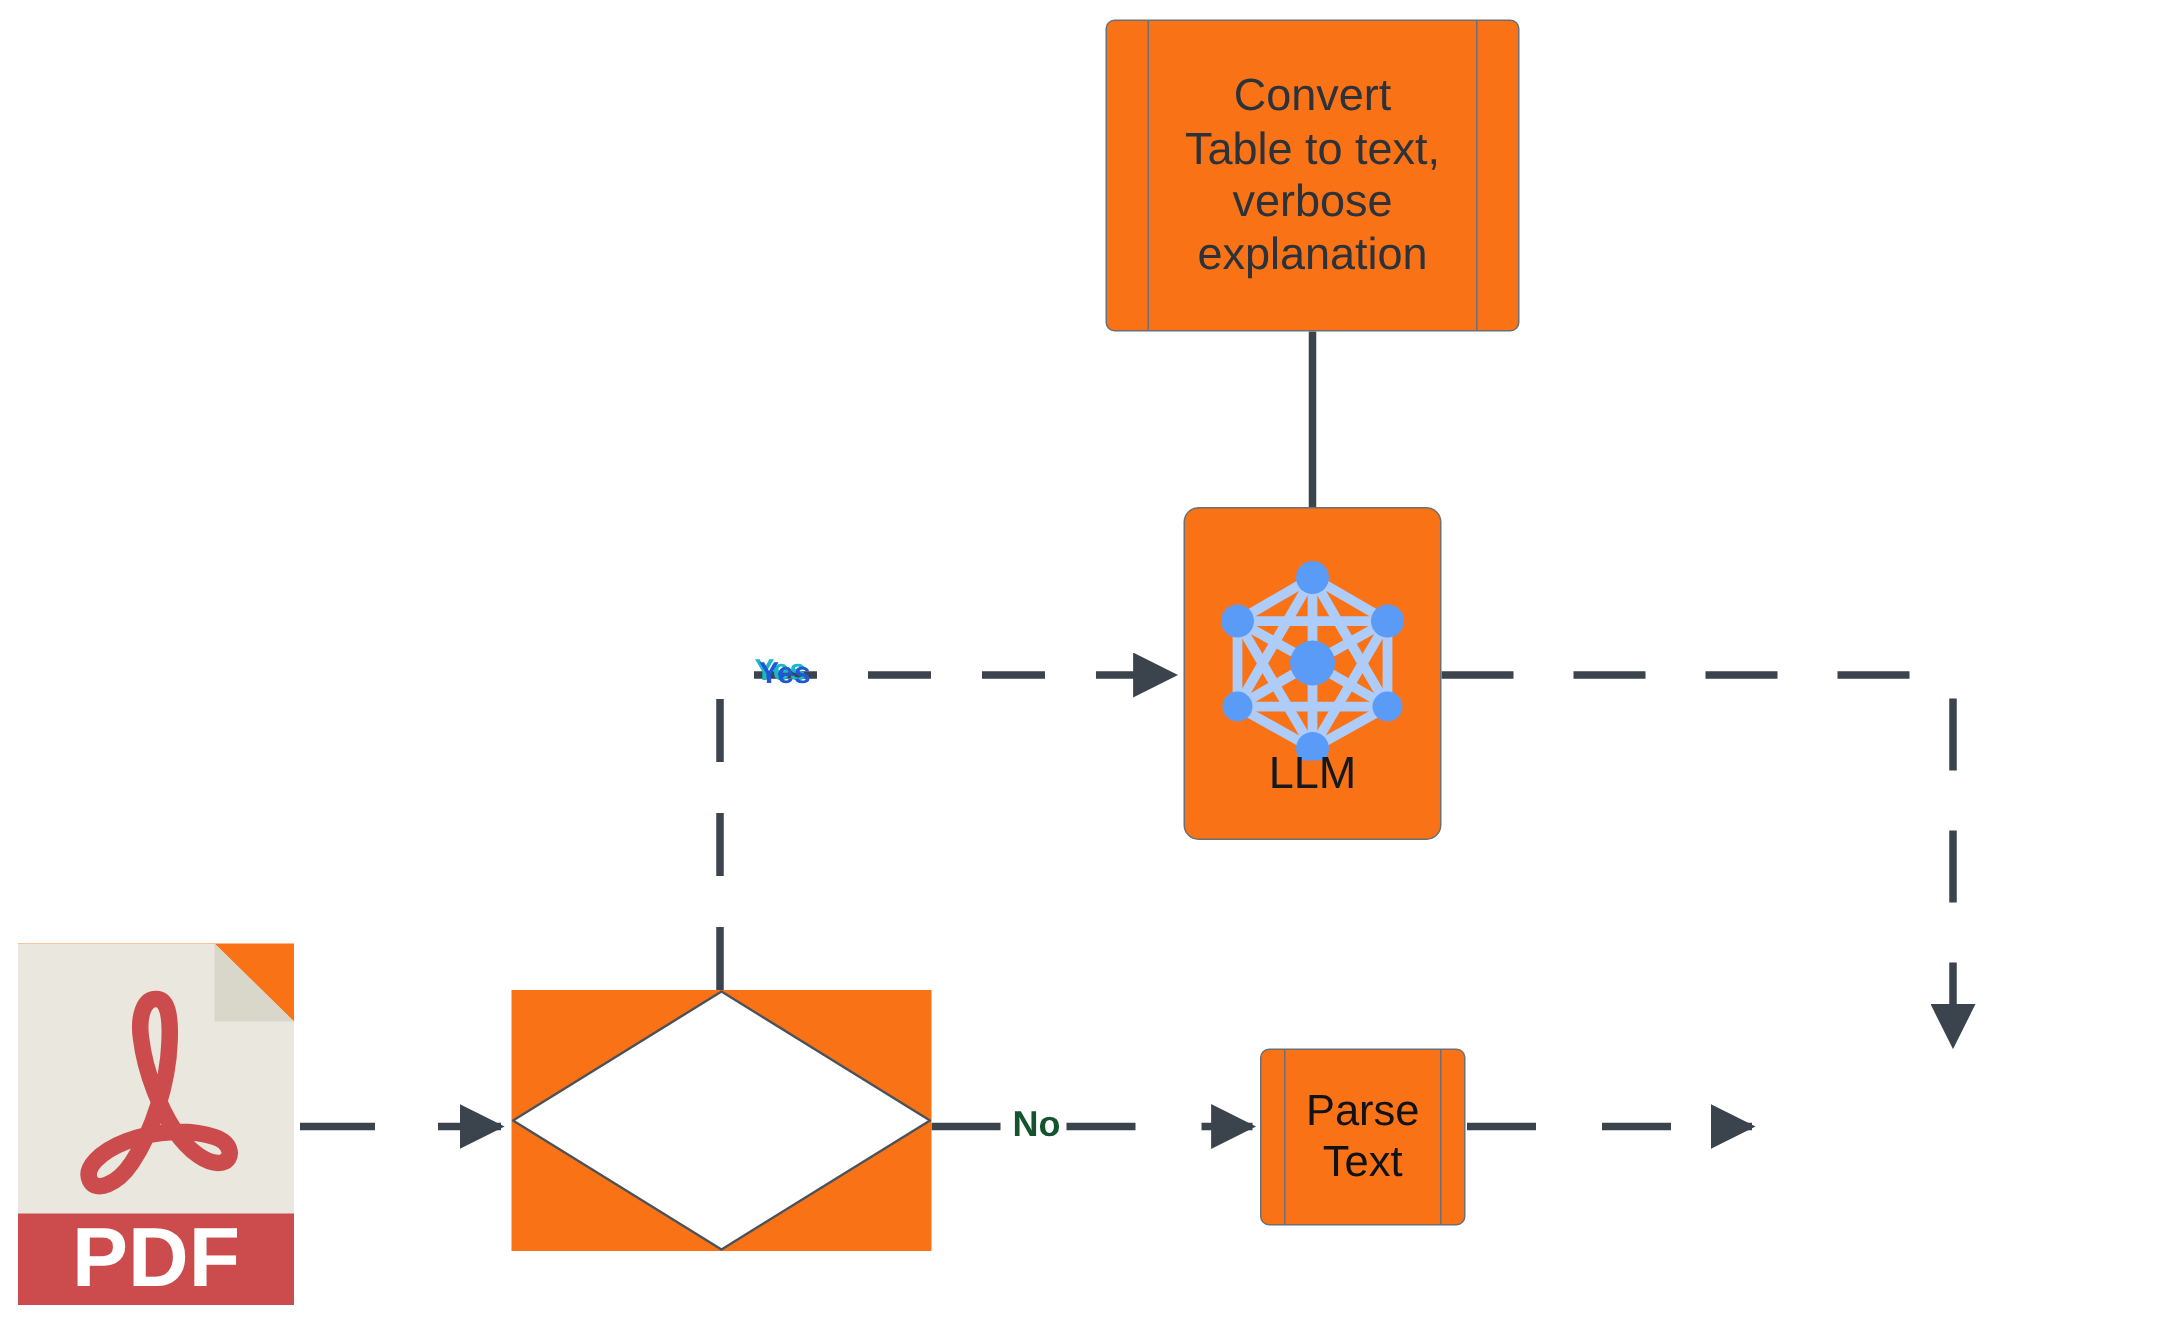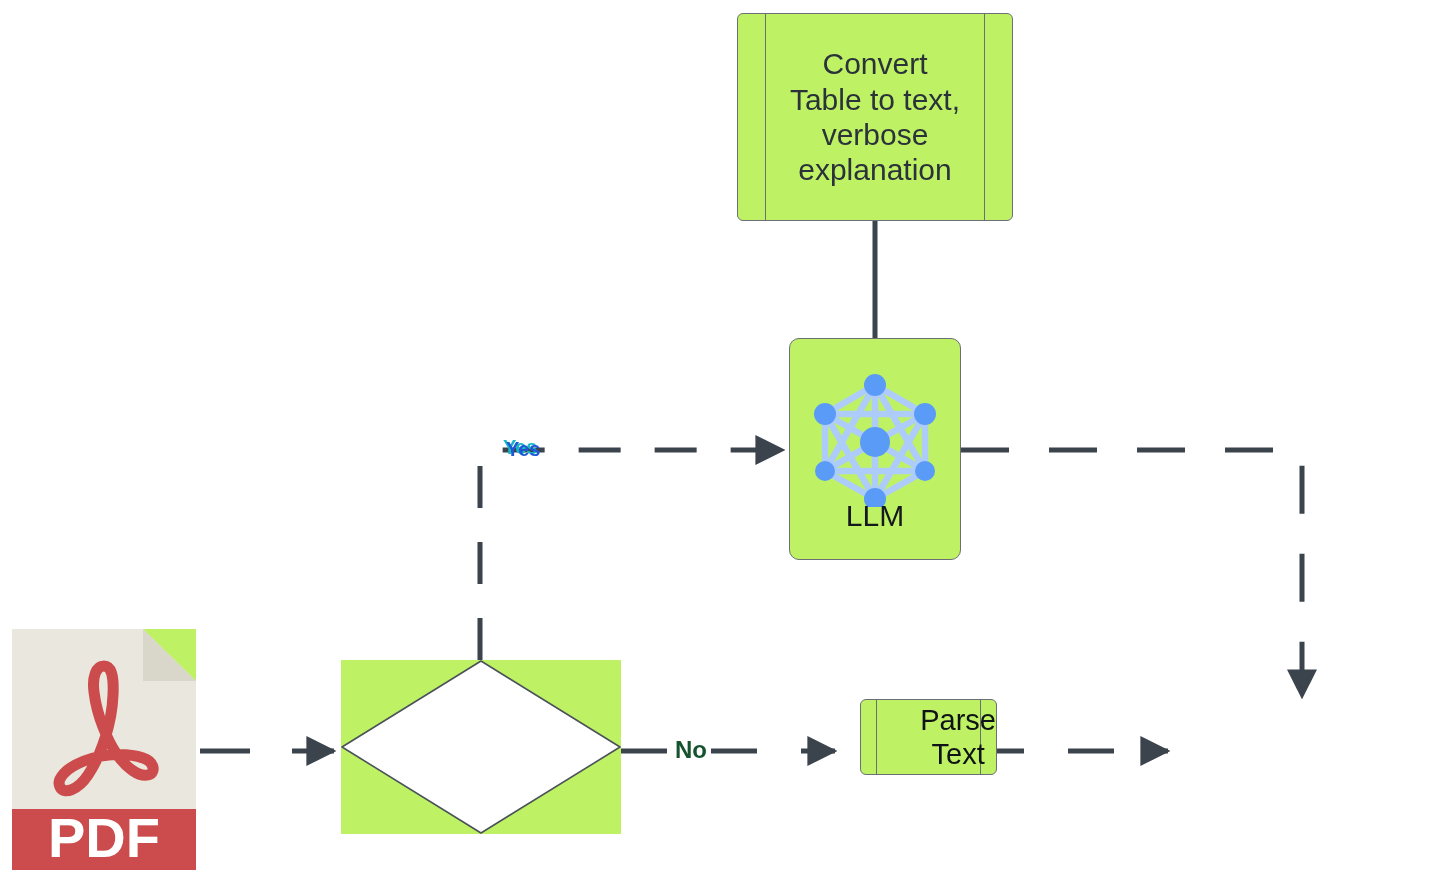--- a/index.html
+++ b/index.html
@@ -24,21 +24,21 @@
     top: 0;
     width: 1440px;
     height: 892px;
     pointer-events: none;
   }
 
   
   .node {
     position: absolute;
     box-sizing: border-box;
-    background: #bef264;
+    background: #f97316;
   }
 
   
   .predef {
     border: 1.4px solid #6b7076;
     border-radius: 6px;
     display: flex;
     align-items: center;
     justify-content: center;
   }
@@ -93,25 +93,24 @@
   }
   #llm-label {
     font-size: 30px;
     color: #15181c;
     margin-top: -6px;
     line-height: 1;
   }
 
   
   #parse-box {
-    left: 860px;
+    left: 840px;
     top: 699px;
     width: 137px;
-    height: 76px;
-    justify-content: flex-end;
+    height: 118px;
   }
   #parse-box .bar.left  { left: 15px; }
   #parse-box .bar.right { right: 15px; }
   #parse-box .node-text {
     font-size: 29px;
     color: #101316;
   }
 
   
   #decision {

